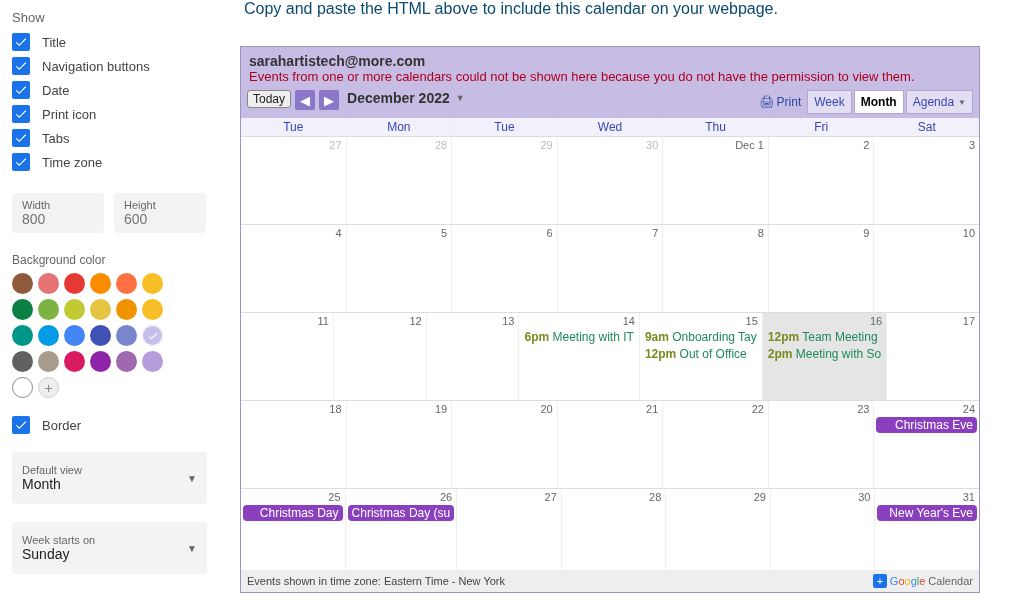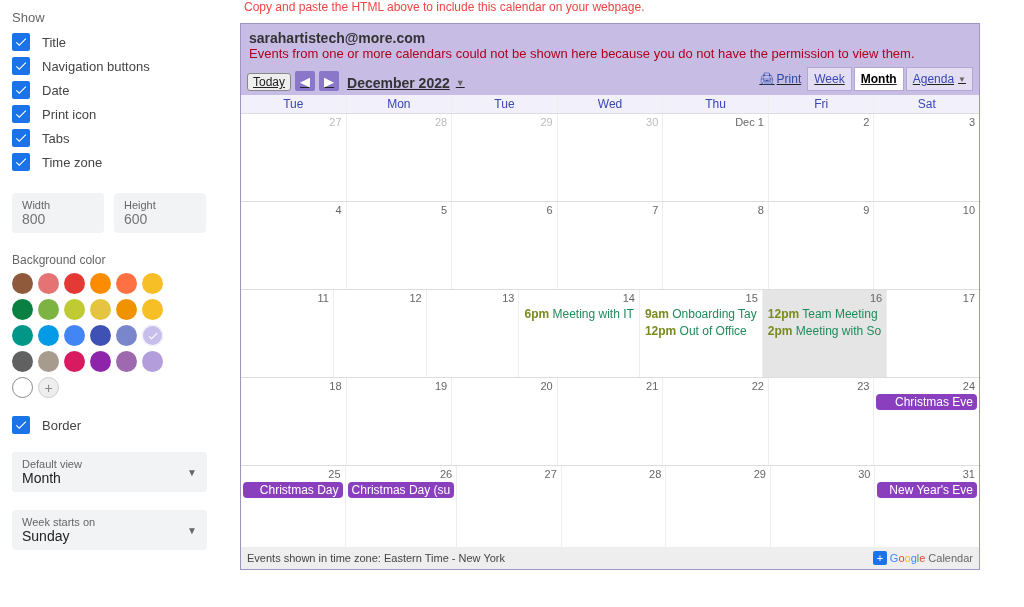--- a/index.html
+++ b/index.html
@@ -19,33 +19,33 @@
 .dim-val { color: #737373; font-size: 14px; }
 .bgcolor-lbl { color: #666; margin-top: 20px; margin-bottom: 6px; font-size: 12px; }
 .swatch-row { display: flex; gap: 5px; margin-bottom: 5px; }
 .swatch { width: 21px; height: 21px; border-radius: 50%; cursor: pointer; }
 .swatch.selected::after { content: ""; display: block; width: 100%; height: 100%; border-radius: 50%; background: rgba(255,255,255,0.35); box-shadow: inset 0 0 0 1px rgba(255,255,255,0.9); position: relative; }
 .swatch.selected { position: relative; display:flex; align-items:center; justify-content:center; }
 .swatch.selected svg { width:12px; height:12px; fill:#fff; position:absolute; }
 .swatch-white { border:1px solid #888; background:#fff; }
 .swatch-add { border:1px solid #ccc; background:#eee; color:#888; display:flex;align-items:center;justify-content:center;font-size:14px; }
 .border-row { margin-top: 18px; }
-.select-box { background:#f1f3f4; border-radius:4px; padding:6px 10px; margin-top:18px; position:relative; width: 195px; }
+.select-box { background:#f1f3f4; border-radius:4px; padding:12px 10px; margin-top:18px; position:relative; width: 195px; }
 .select-lbl { color:#666; font-size: 11px; }
 .select-val { color:#222; font-size:14px; }
 .select-arrow { position:absolute; right:10px; top:50%; transform:translateY(-50%); color:#666; font-size:10px; }
 
 
 .main { flex:1; padding: 0 12px 0 0; }
-.topnote { color:#ef4444; font-size:12px; margin-bottom:9px; padding-left: 4px; }
+.topnote { color:#0c4a6e; font-size:16px; margin-bottom:28px; padding-left: 4px; }
 .calwrap { border:1px solid #9e94c4; width: 740px; }
 .calhead { background:#c6bce4; padding:6px 8px 2px 8px; position:relative; }
 .calowner { font-weight:bold; color:#333; font-size:14px; }
 .calerror { color:#b00020; font-size:13px; }
-.toolbar { display:flex; align-items:flex-end; padding:4px 6px; background:#c6bce4;text-decoration:underline; }
+.toolbar { display:flex; align-items:flex-start; padding:4px 6px; background:#c6bce4; }
 .btn-today { background:#eee; border:1px solid #888; border-radius:3px; padding:1px 5px; font-size:12px; cursor:pointer; }
 .navbtn { width:20px; height:20px; background:#8a77c9; margin-left:4px; display:flex; align-items:center;justify-content:center;color:#fff;cursor:pointer;border-radius:2px; }
 .month-title { font-weight:bold; font-size:14px; margin-left:8px; color:#333; cursor:pointer; display:flex; align-items:center; gap:6px;}
 .month-title .tri { font-size:9px; color:#666;}
 .toolbar-right { margin-left:auto; display:flex; align-items:center; gap:2px; }
 .printlink { color:#2b4ba3; font-size:12px; margin-right:4px; cursor:pointer; display:flex;align-items:center;gap:2px;}
 .tab { padding:4px 6px; font-size:12px; border:1px solid #b2a6d6; cursor:pointer; background:#e4def2; color:#3846b6; }
 .tab.active { background:#fff; color:#000; font-weight:bold;}
 .tab:last-child{ display:flex;align-items:center; gap:4px;}
 .tab .tri{font-size:8px;color:#666;}

